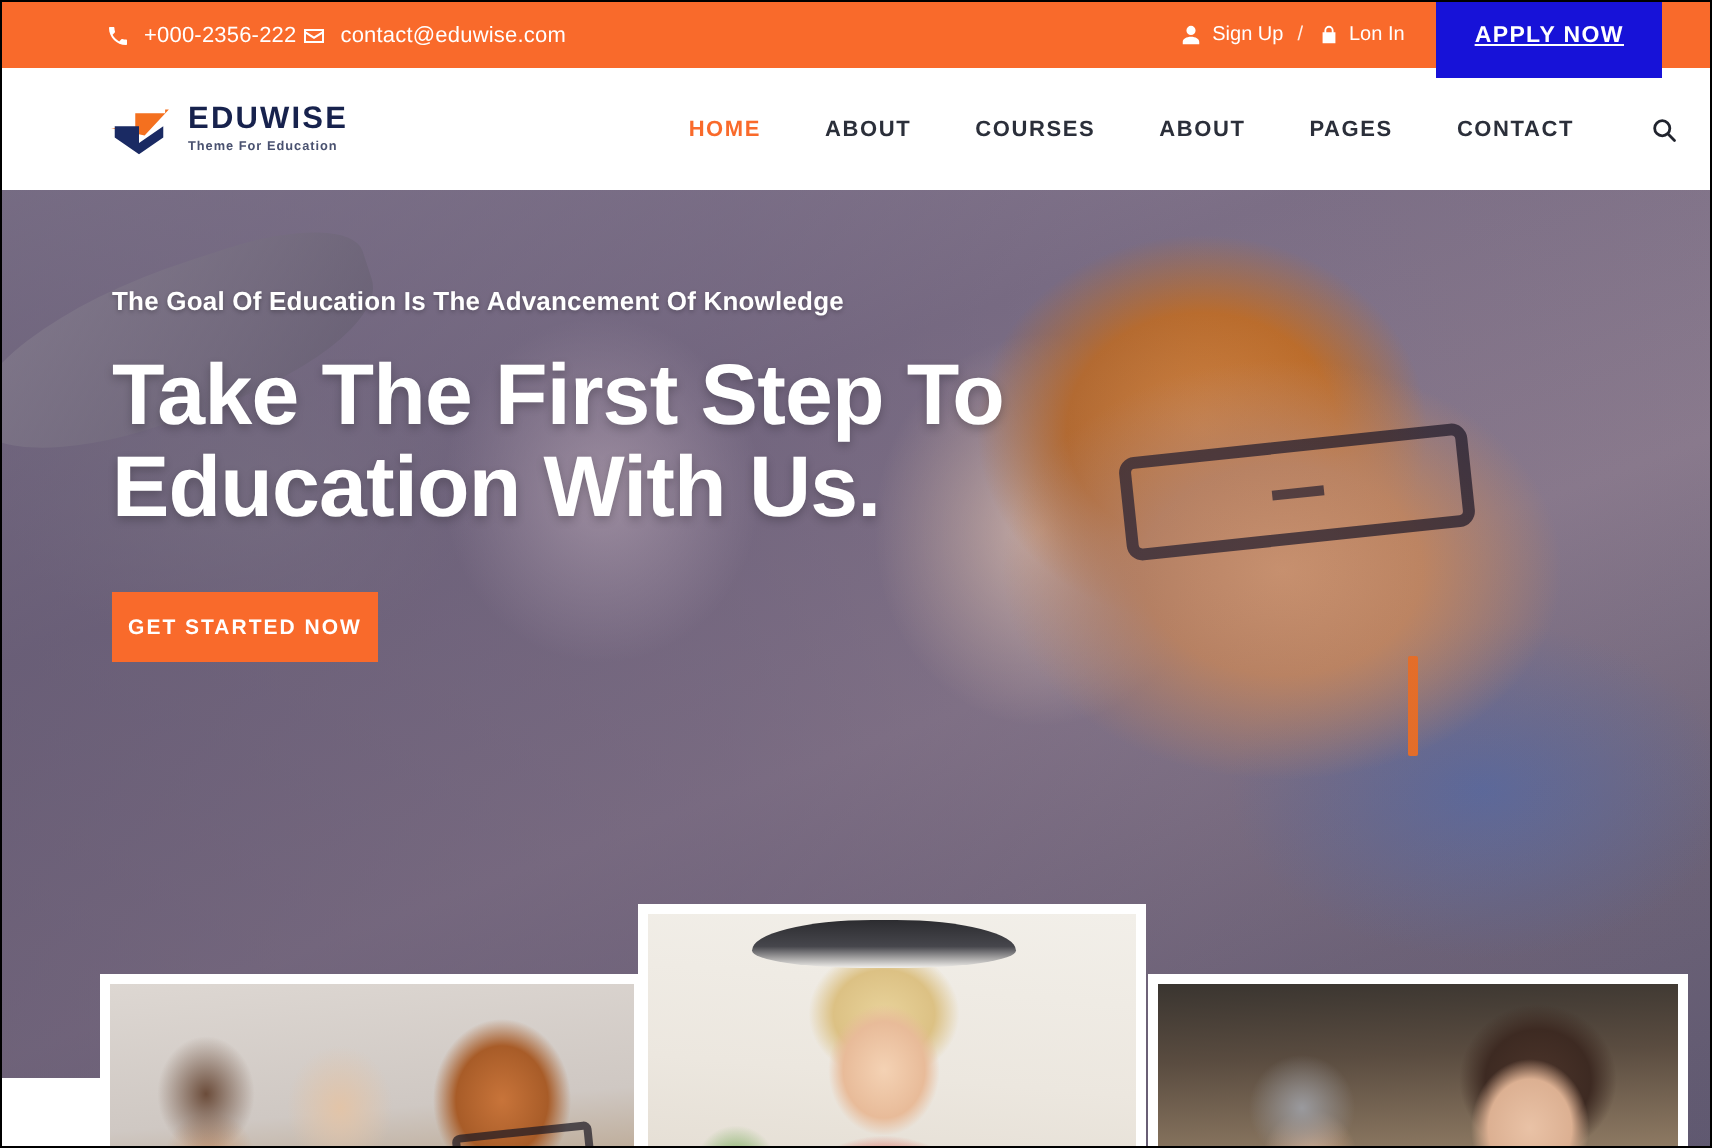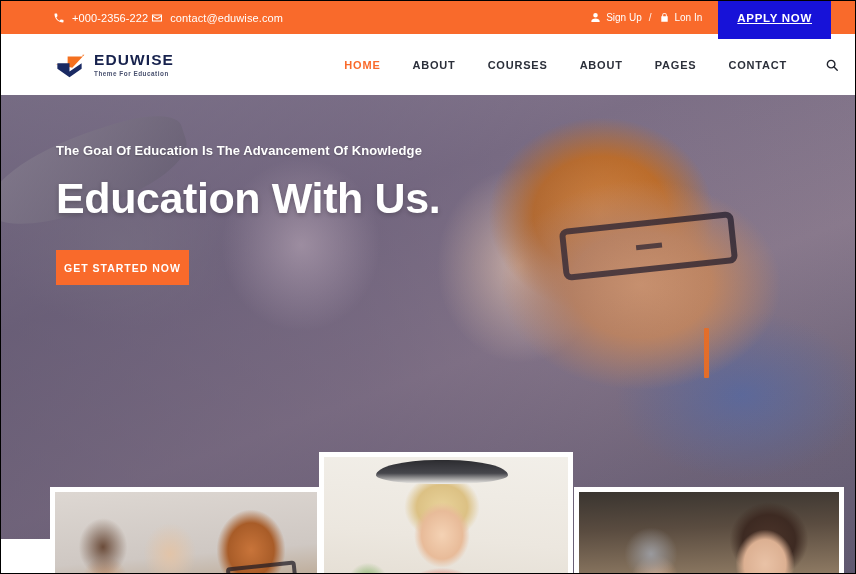--- a/index.html
+++ b/index.html
@@ -351,20 +351,21 @@
     <div class="hero-photo">
       <div class="hero-lampshade"></div>
       <div class="hero-glasses"></div>
       <div class="hero-pen"></div>
     </div>
     <div class="hero-overlay"></div>
 
     <div class="hero-content">
       <div class="hero-sub">The Goal Of Education Is The Advancement Of Knowledge</div>
       <div class="hero-title">
+        <div>Take The First Step To</div>
         <div>Education With Us.</div>
       </div>
       <div class="hero-btns">
         <div class="btn btn-primary">GET STARTED NOW</div>
       </div>
     </div>
 
     <div class="wedge"></div>
 
     <div class="cards">

